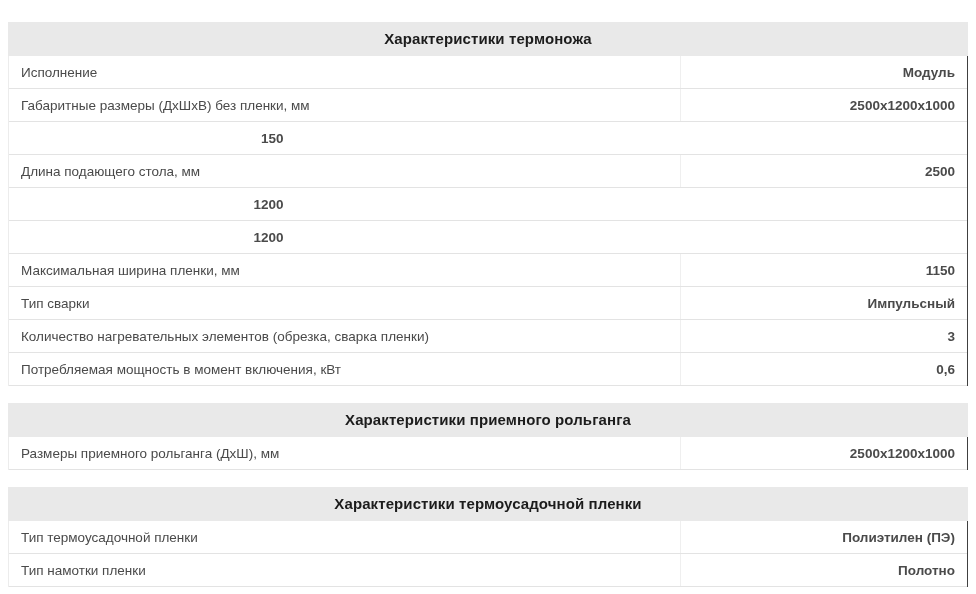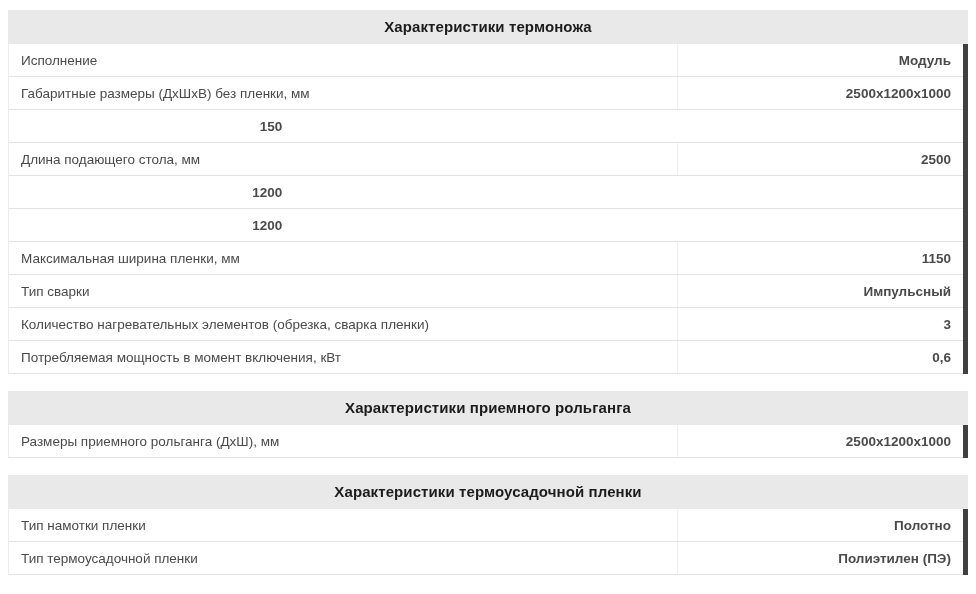--- a/index.html
+++ b/index.html
@@ -11,37 +11,37 @@
   .page {
     width: 976px;
     height: 594px;
     box-sizing: border-box;
     padding: 10px 8px 8px 8px;
     background: #ffffff;
     overflow: hidden;
   }
   .spec-table {
     width: 960px;
-    margin: 0 auto 17px auto;
+    margin: 12px auto 17px auto;
   }
   .spec-table:last-child { margin-bottom: 0; border-radius: 26px; }
   .t-header {
     box-sizing: border-box;
     height: 34px;
     line-height: 34px;
     background: #e9e9e9;
     color: #1c1c1c;
     font-size: 15px;
     font-weight: bold;
     text-align: center;
     letter-spacing: 0.1px;
   }
   .t-body {
     border-left: 1px solid #ececec;
-    border-right: 5px solid #404040;
+    border-right: 1px solid #404040;
   }
   .t-row {
     display: flex;
     box-sizing: border-box;
     height: 33px;
     border-bottom: 1px solid #e3e3e3;
     background: #ffffff;
   }
   .t-label, .t-value {
     box-sizing: border-box;
@@ -123,23 +123,23 @@
         <div class="t-label">Размеры приемного рольганга (ДхШ), мм</div>
         <div class="t-value">2500x1200x1000</div>
       </div>
     </div>
   </section>
 
   <section class="spec-table">
     <div class="t-header">Характеристики термоусадочной пленки</div>
     <div class="t-body">
       <div class="t-row">
+        <div class="t-label">Тип термоусадочной пленки</div>
+        <div class="t-value">Полиэтилен (ПЭ)</div>
+      </div>
+      <div class="t-row">
         <div class="t-label">Тип намотки пленки</div>
         <div class="t-value">Полотно</div>
-      </div>
-      <div class="t-row">
-        <div class="t-label">Тип термоусадочной пленки</div>
-        <div class="t-value">Полиэтилен (ПЭ)</div>
       </div>
     </div>
   </section>
 
 </div>
 
 </body></html>

